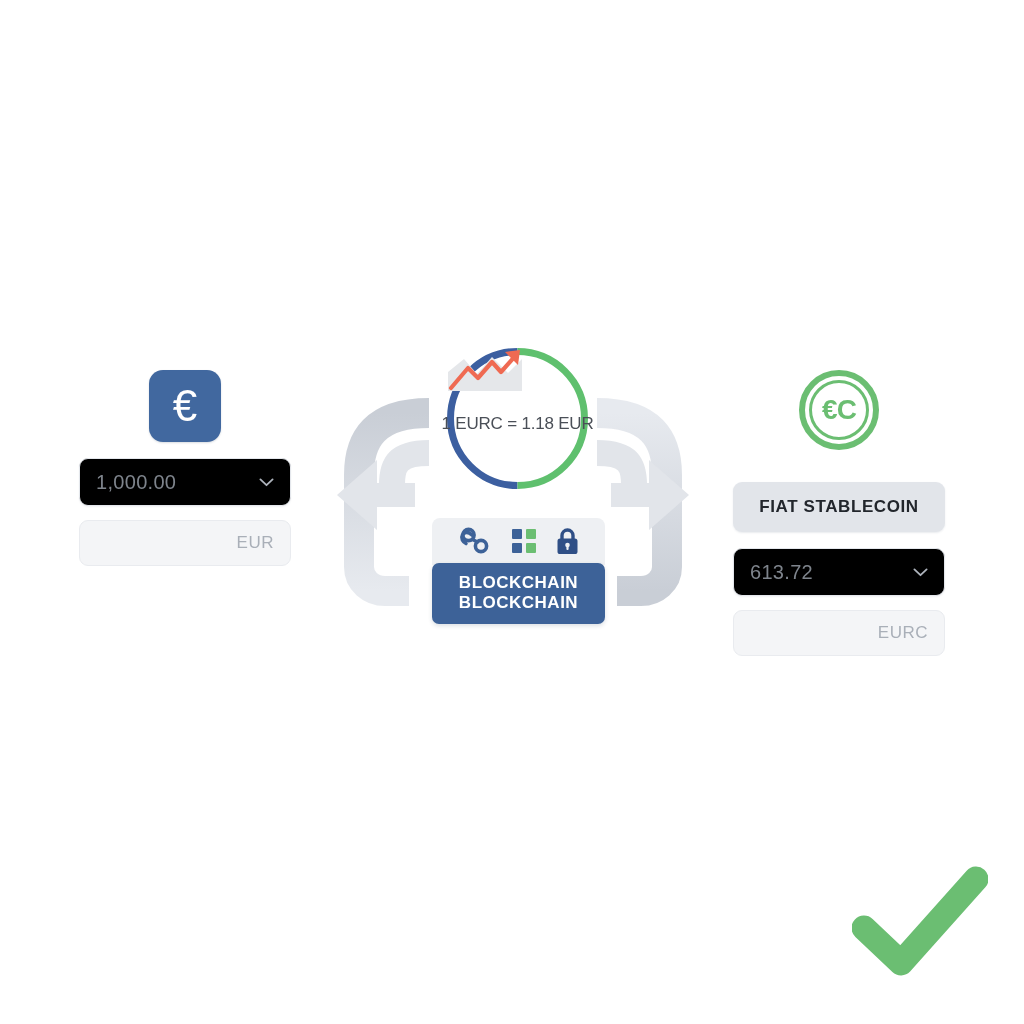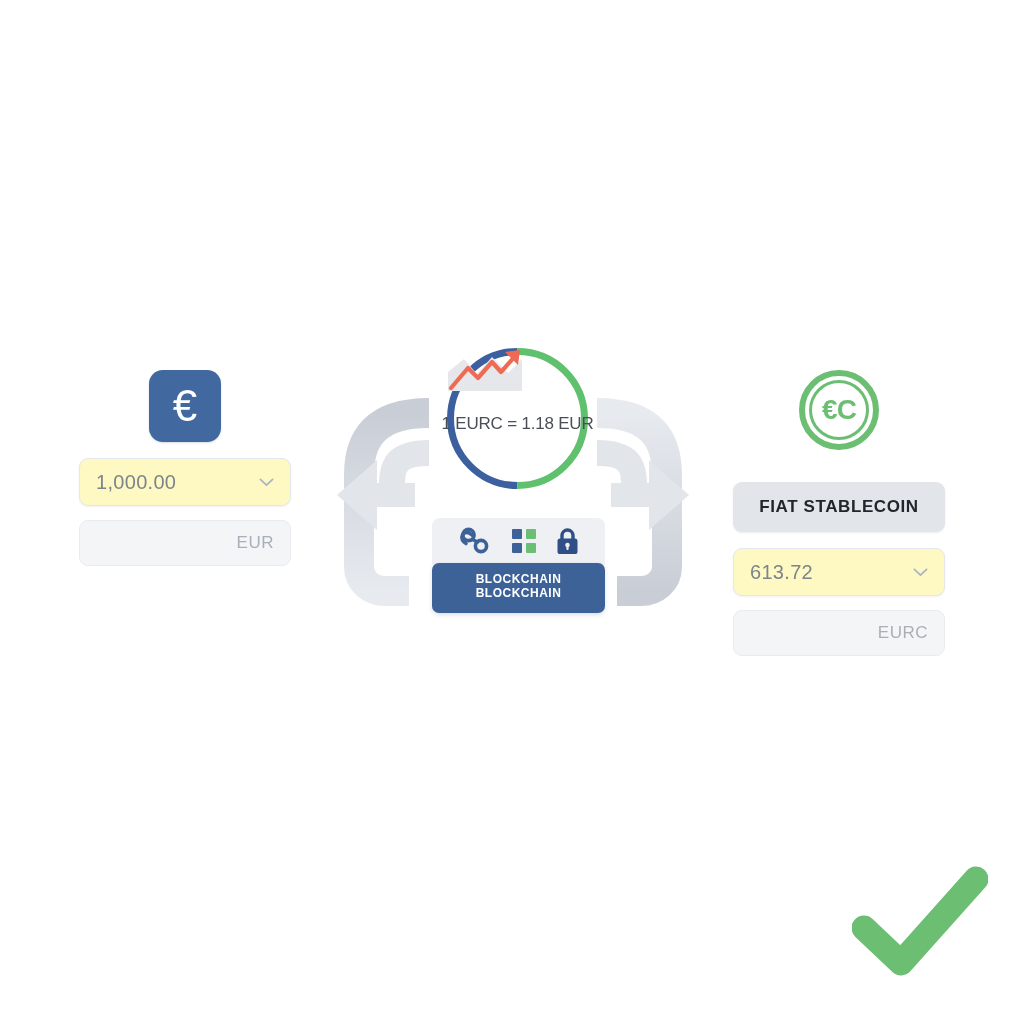--- a/index.html
+++ b/index.html
@@ -91,21 +91,21 @@
     justify-content: center;
     box-shadow: 0 1px 2px rgba(40,60,90,.10);
   }
 
   
   .amount-field {
     margin-top: 16px;
     width: 212px;
     height: 48px;
     border-radius: 9px;
-    background: #fef9c3;
+    background: #000000;
     border: 1px solid #E4E7EC;
     display: flex;
     align-items: center;
     padding: 0 16px;
     box-shadow: 0 1px 2px rgba(40,60,90,.07);
   }
   .amount-value {
     flex: 1;
     font-size: 20px;
     color: #7E848C;
@@ -187,21 +187,21 @@
     gap: 20px;
     padding-bottom: 2px;
   }
   .bc-icons svg { display: block; }
   .bc-banner {
     margin-top: -2px;
     background: #3D6298;
     border-radius: 7px;
     padding: 10px 8px 12px;
     color: #ffffff;
-    font-size: 12px;
+    font-size: 17px;
     font-weight: 700;
     letter-spacing: .5px;
     text-align: center;
     line-height: 1.15;
     box-shadow: 0 2px 4px rgba(40,60,90,.16);
   }
 
   
   .success-check {
     position: absolute;

